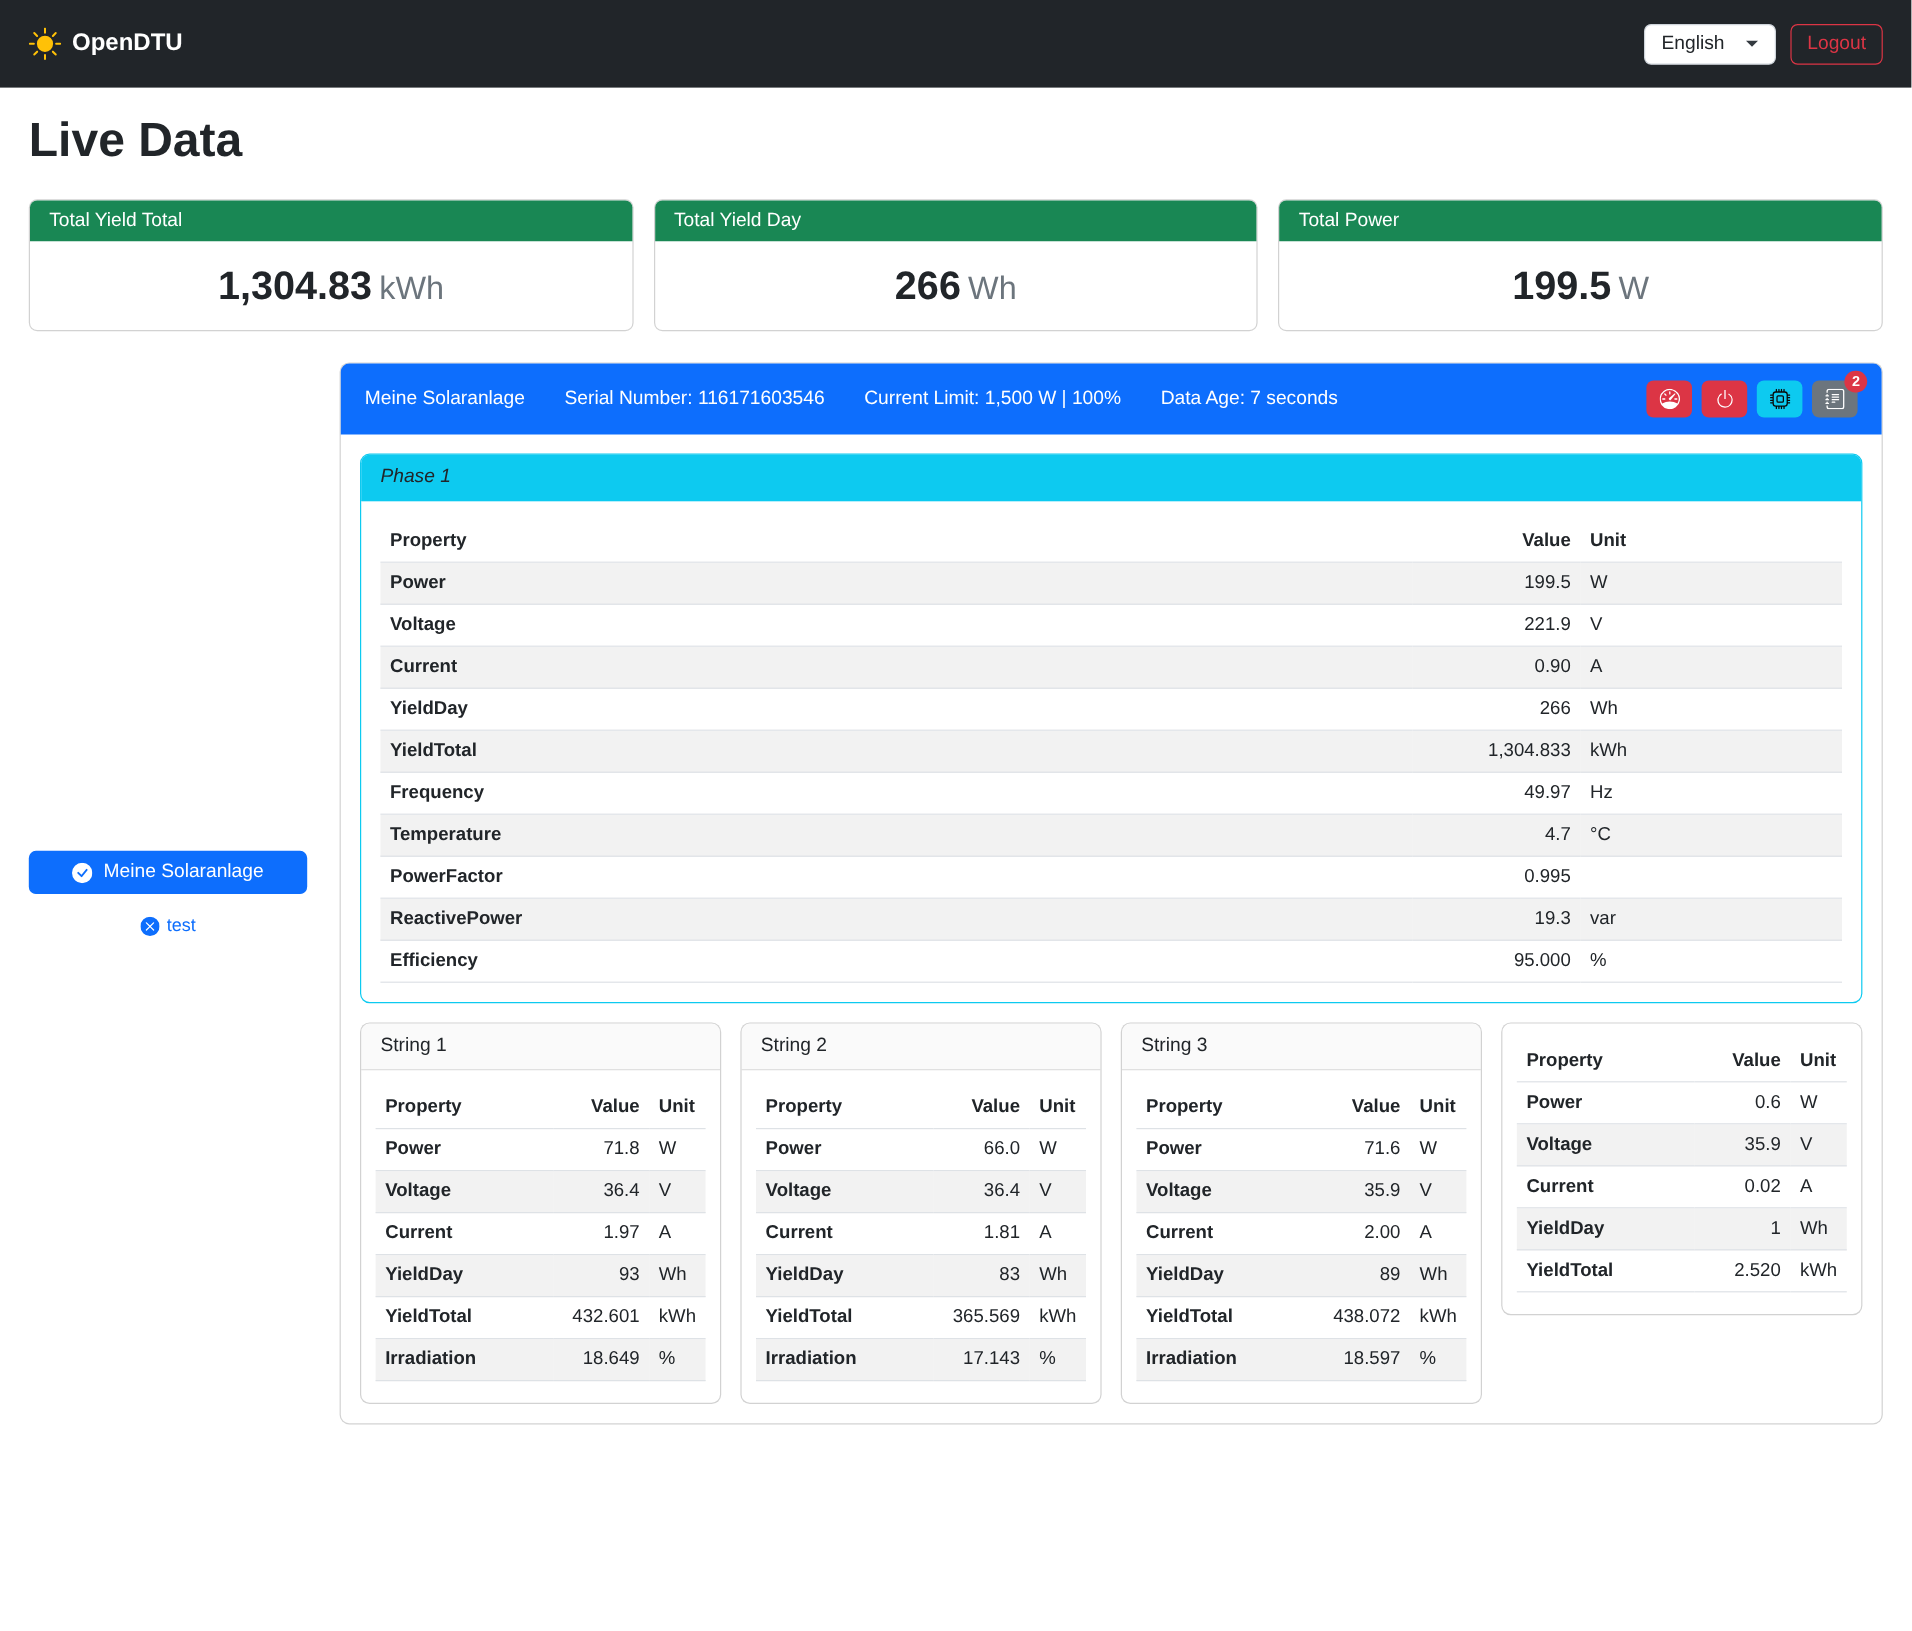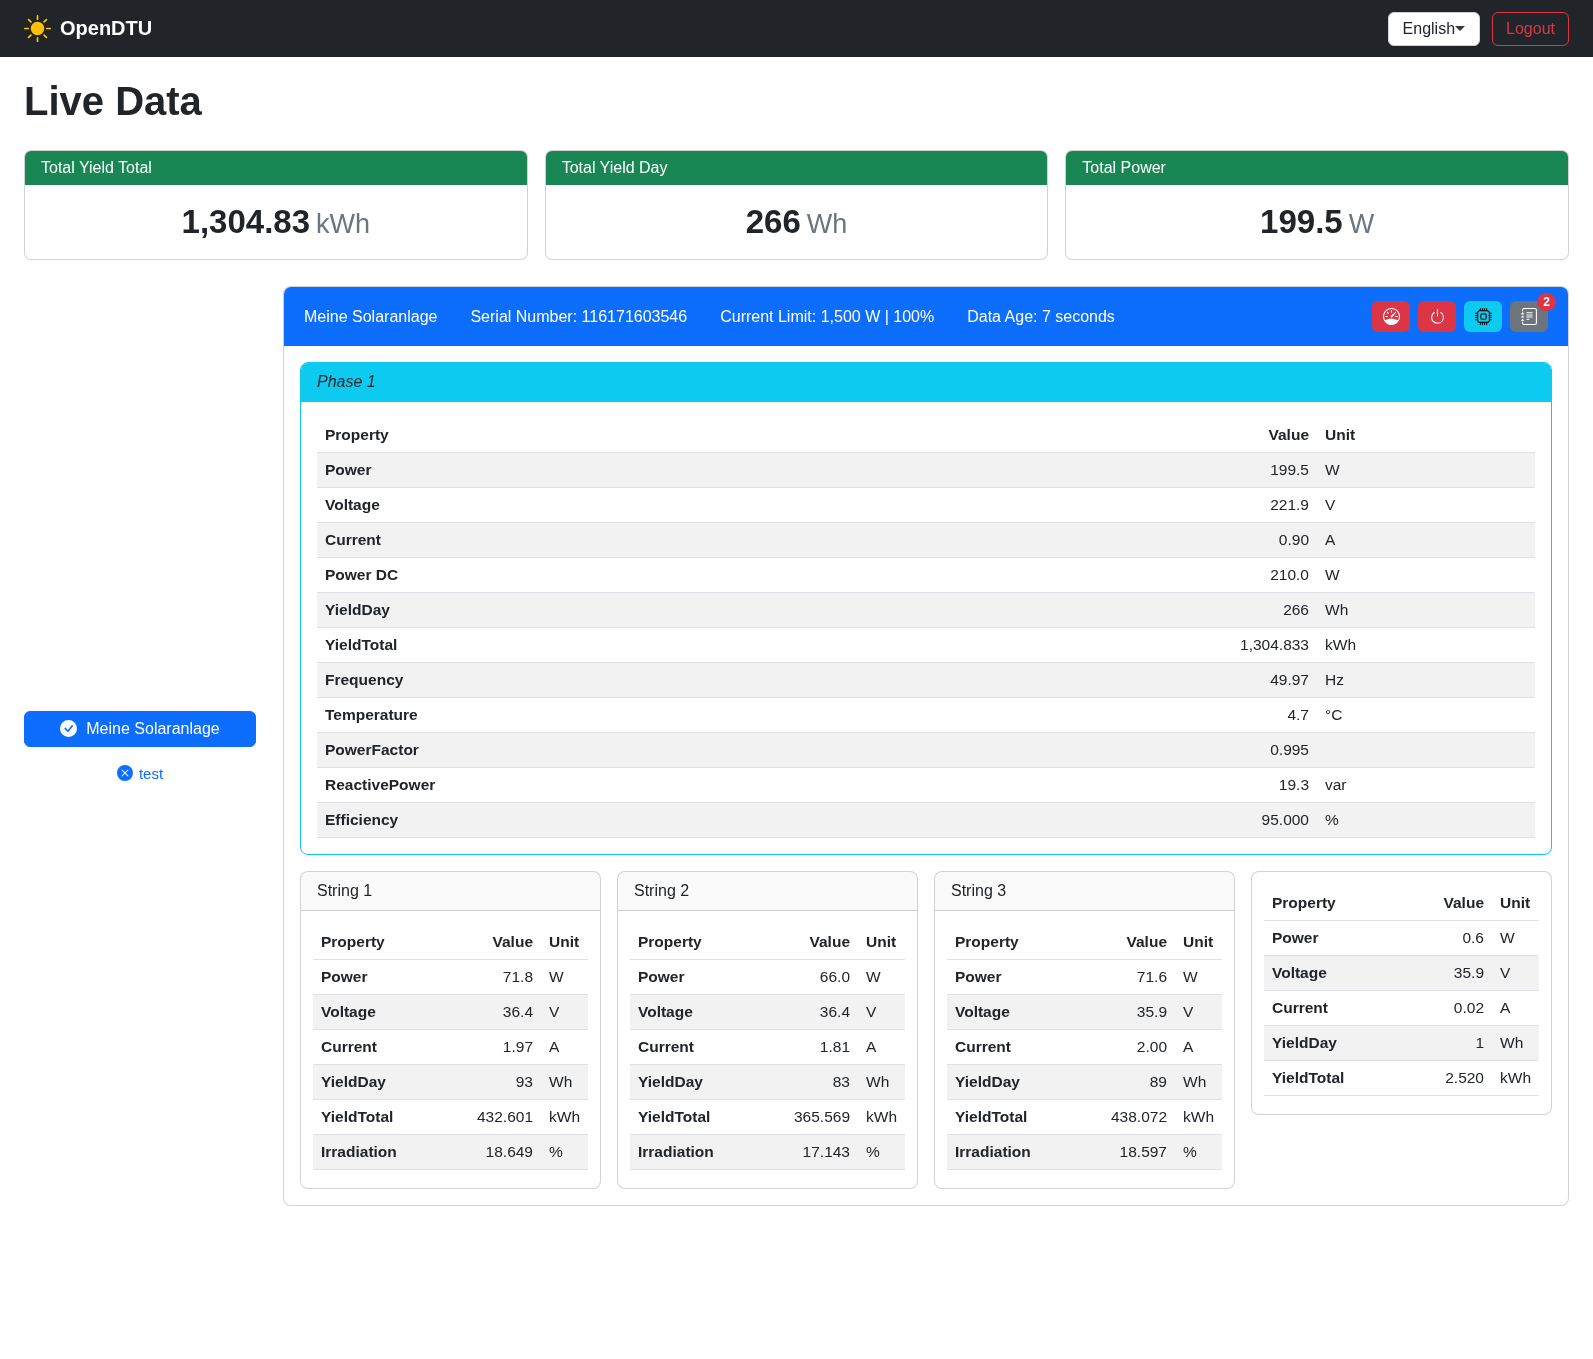--- a/index.html
+++ b/index.html
@@ -7,21 +7,21 @@
   body {
     font-family: "Liberation Sans", sans-serif;
     color: #212529;
     font-size: 16px;
     min-width: 1593px;
   }
 
   
   .navbar {
     background: #212529;
-    height: 57px;
+    height: 73px;
     display: flex;
     align-items: center;
     padding: 0 24px;
   }
   .brand {
     display: flex;
     align-items: center;
     gap: 9px;
     color: #fff;
     font-size: 20px;
@@ -49,20 +49,21 @@
   }
   .nav-right { margin-left: auto; display: flex; align-items: center; gap: 12px; }
   .lang-select {
     background: #fff;
     color: #212529;
     border: 1px solid #ced4da;
     border-radius: 6px;
     padding: 7px 14px;
     display: inline-flex;
     align-items: center;
+    gap: 18px;
     cursor: pointer;
     font-size: 16px;
   }
   .select-caret {
     display: inline-block;
     border-top: 5px solid #343a40;
     border-left: 5px solid transparent;
     border-right: 5px solid transparent;
   }
   .logout-btn {
@@ -369,25 +370,20 @@
                     <td class="col-value">221.9</td>
                     <td class="col-unit">V</td>
                   </tr>
 
                   <tr>
                     <th class="col-prop">Current</th>
                     <td class="col-value">0.90</td>
                     <td class="col-unit">A</td>
                   </tr>
 
-                  <tr>
-                    <th class="col-prop">Power DC</th>
-                    <td class="col-value">210.0</td>
-                    <td class="col-unit">W</td>
-                  </tr>
 
                   <tr>
                     <th class="col-prop">YieldDay</th>
                     <td class="col-value">266</td>
                     <td class="col-unit">Wh</td>
                   </tr>
 
                   <tr>
                     <th class="col-prop">YieldTotal</th>
                     <td class="col-value">1,304.833</td>

